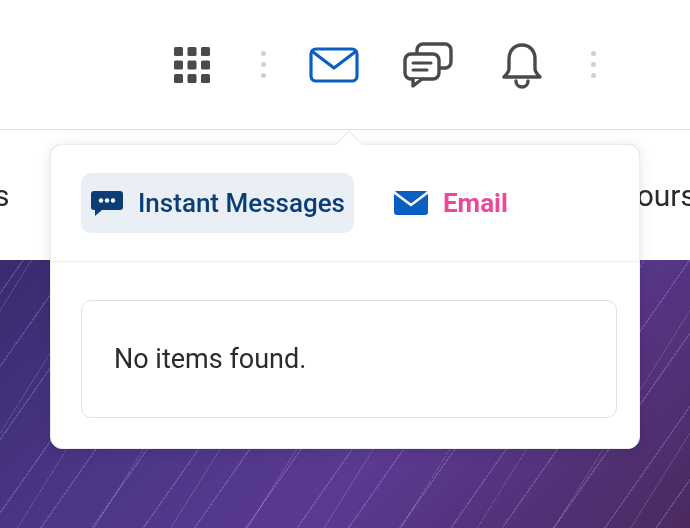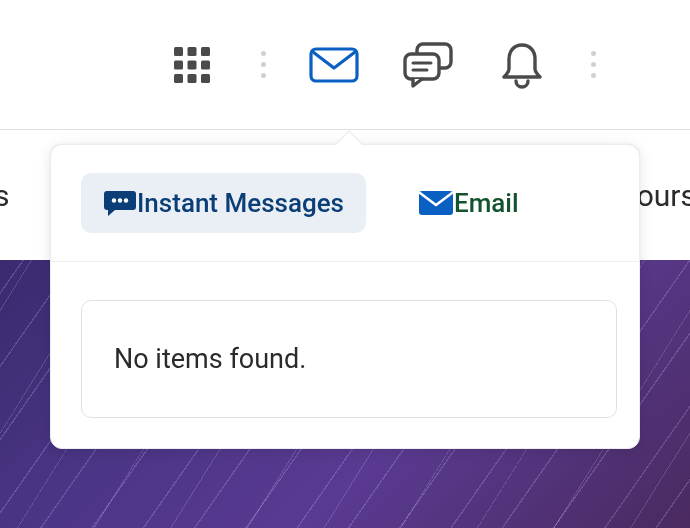--- a/index.html
+++ b/index.html
@@ -131,32 +131,34 @@
     .tabs {
       display: flex;
       padding: 28px 30px 28px 30px;
       border-bottom: 1px solid #eeeeee;
       gap: 30px;
       align-items: center;
     }
     .tab {
       display: flex;
       align-items: center;
-      padding: 15px 22px;
+      gap: 14px;
+      padding: 15px 9px;
       border-radius: 10px;
       cursor: pointer;
       font-size: 26px;
       font-weight: 500;
     }
     .tab.active {
       background: #eaeff5;
       color: #0b3e77;
     }
     .tab.inactive {
-      color: #14532d;
+      color: #ec4899;
+      font-weight: bold;
     }
     .content-area {
       padding: 38px 22px 30px 30px;
     }
     .empty-box {
       border: 1px solid #e0e0e0;
       border-radius: 10px;
       padding: 42px 32px;
       font-size: 27px;
       color: #2b2b2b;

